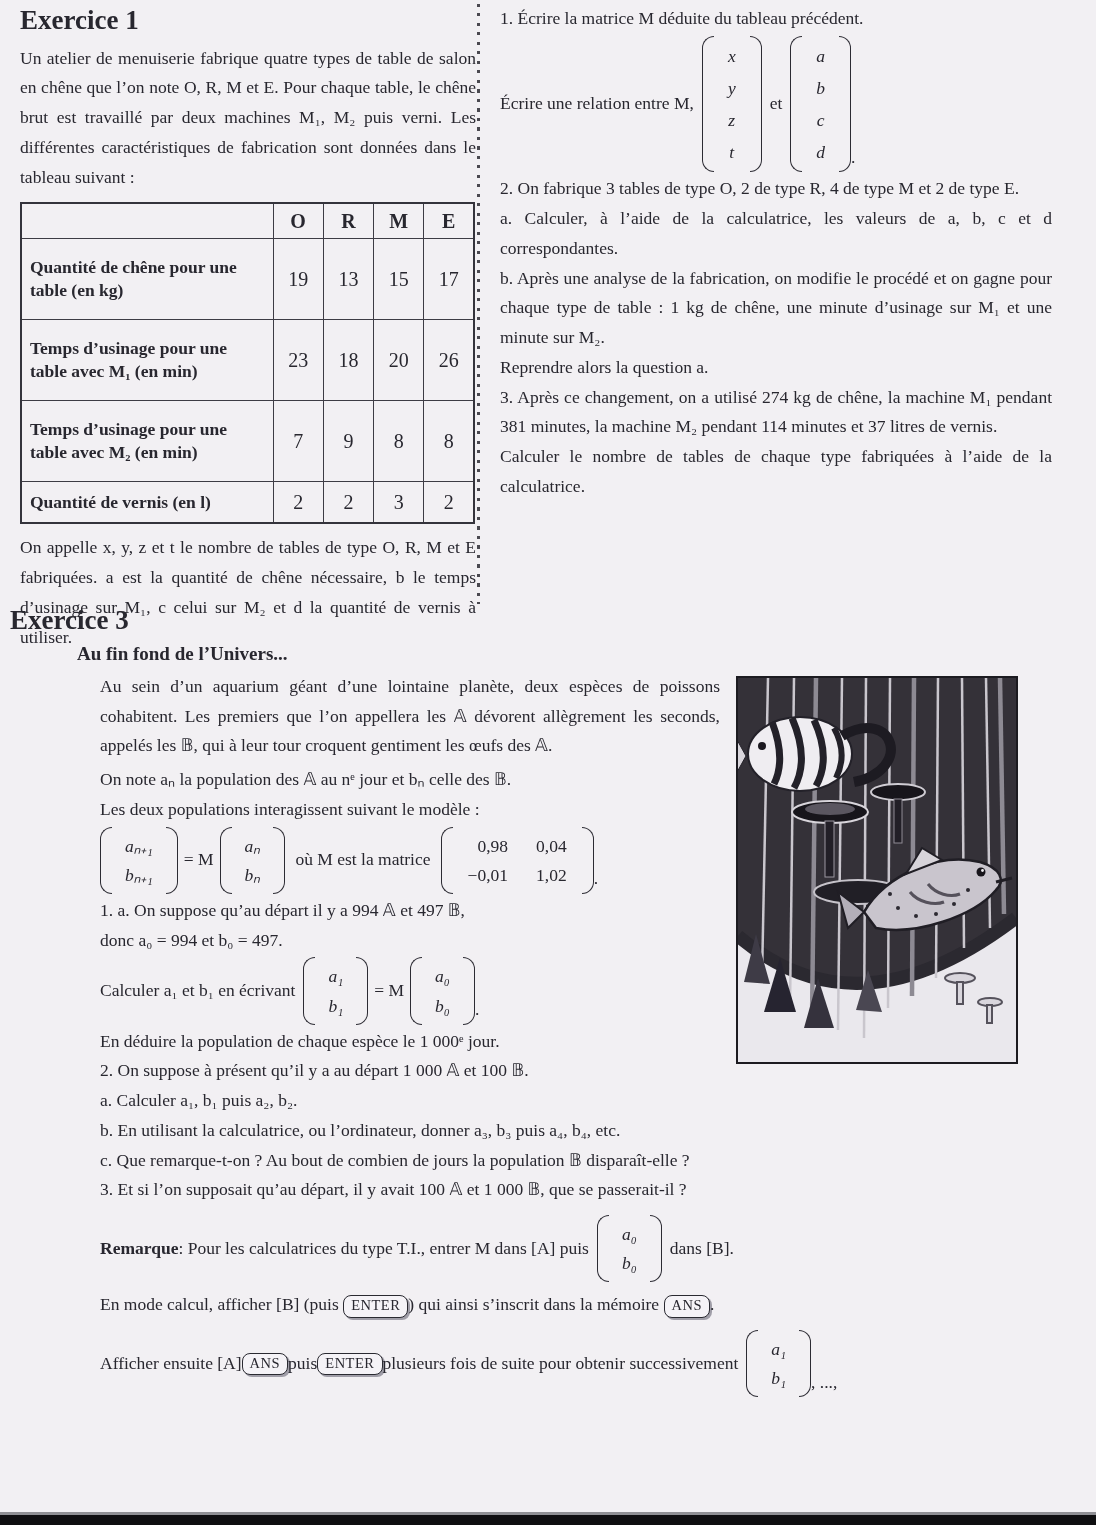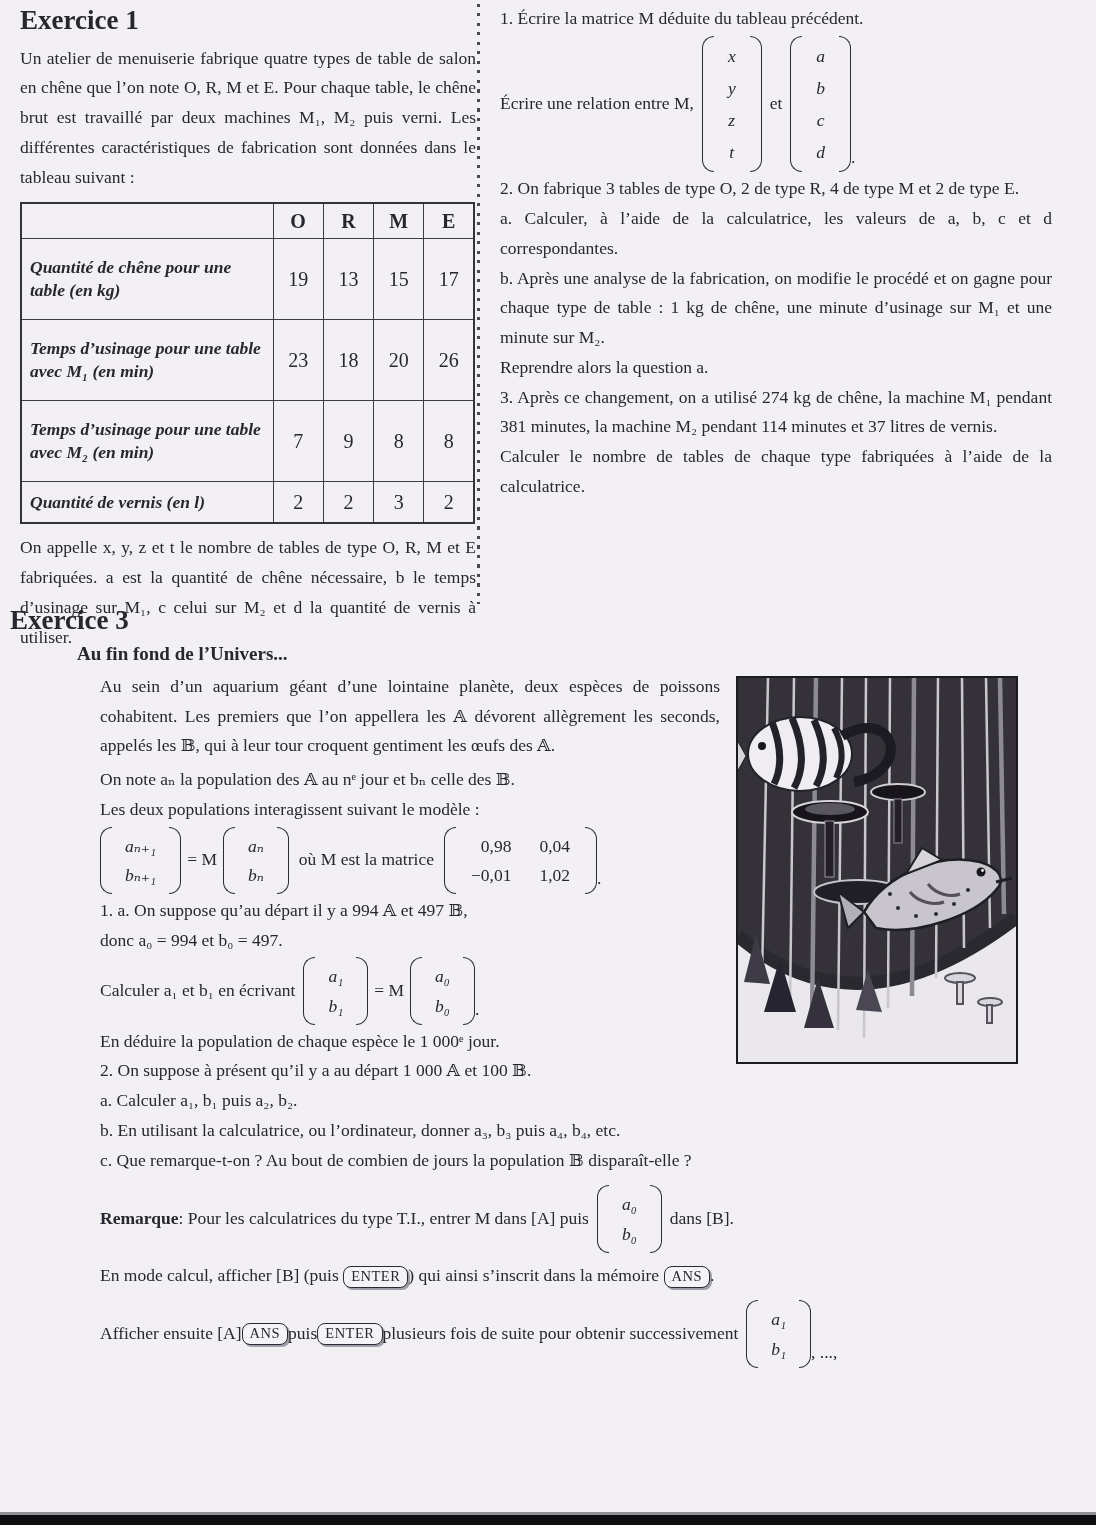--- a/index.html
+++ b/index.html
@@ -20,21 +20,21 @@
     position:absolute;left:477px;top:4px;height:600px;width:3px;
     background:repeating-linear-gradient(to bottom,#4a4950 0 3px,transparent 3px 9.5px);
   }
   .col-right{position:absolute;left:500px;top:4px;width:552px;}
 
   
   table.spec{border-collapse:collapse;margin-top:10px;width:455px;table-layout:fixed;}
   table.spec th,table.spec td{border:1.5px solid #3d3c44;padding:2px 8px;}
   table.spec{border:2px solid #34333b;}
   table.spec col.lbl{width:252px;}
-  table.spec .rowlbl{font-weight:bold;font-size:17.5px;line-height:1.35;text-align:left;padding:5px 8px;font-style:italic;}
+  table.spec .rowlbl{font-weight:bold;font-size:17.5px;line-height:1.35;text-align:left;padding:5px 8px;}
   table.spec .hd{font-weight:bold;font-size:20px;text-align:center;height:30px;line-height:1;}
   table.spec .num{font-size:20px;text-align:center;}
   table.spec tr.tall td{height:70px;}
   table.spec tr.short td{height:30px;}
   table.spec .corner{border-top:none;border-left:none;background:transparent;}
 
   
   .mx{display:inline-flex;align-items:center;vertical-align:middle;}
   .pl,.pr{width:11px;align-self:stretch;border:1.7px solid #2c2b33;}
   .pl{border-right:none;border-radius:13px 0 0 13px;}
@@ -43,21 +43,21 @@
         font-style:italic;line-height:1.15;}
   .mcol4{row-gap:12px;padding:10px 14px;}
   .mgrid{display:grid;grid-template-columns:auto auto;column-gap:28px;row-gap:9px;
          padding:9px 15px;text-align:right;line-height:1.15;}
   .eqrow{display:flex;align-items:center;margin:2px 0;}
   .eqrow .t{white-space:nowrap;}
 
   
   .ex2{position:absolute;left:10px;top:606px;width:1058px;}
   .ex2-sub{font-weight:bold;font-size:19px;margin:2px 0 2px 67px;}
-  .ex2-body{margin-left:90px;width:928px;}
+  .ex2-body{margin-left:90px;width:928px;font-family:Liberation Serif, serif;}
   .fishwrap{float:right;width:278px;height:384px;margin:4px 10px 12px 16px;
             border:2px solid #1c1b20;background:#343138;}
   .fishwrap svg{display:block;}
   .rem-label{font-weight:bold;}
   .key{
     display:inline-block;border:1.8px solid #2a2a31;border-radius:8px;
     padding:0 7px 1px 7px;font-size:14.5px;line-height:1.35;letter-spacing:.5px;
     background:#f5f3f7;box-shadow:2px 2px 0 #a09ea8;vertical-align:baseline;
   }
   .remark{margin-top:10px;}
@@ -307,20 +307,21 @@
         <span class="pr"></span>
       </span>
       <span class="t" style="align-self:flex-end">.</span>
     </div>
 
     <p>En déduire la population de chaque espèce le 1 000ᵉ jour.</p>
     <p>2. On suppose à présent qu’il y a au départ 1 000 𝔸 et 100 𝔹.</p>
     <p>a. Calculer a₁, b₁ puis a₂, b₂.</p>
     <p>b. En utilisant la calculatrice, ou l’ordinateur, donner a₃, b₃ puis a₄, b₄, etc.</p>
     <p>c. Que remarque-t-on ? Au bout de combien de jours la population 𝔹 disparaît-elle ?</p>
+    <p>3. Et si l’on supposait qu’au départ, il y avait 100 𝔸 et 1 000 𝔹, que se passerait-il ?</p>
 
     <div class="eqrow remark">
       <span class="t rem-label">Remarque</span>
         <span class="t"> : Pour les calculatrices du type T.I., entrer M dans [A] puis</span>
       <span class="mx" style="margin:0 8px">
         <span class="pl"></span>
         <span class="mcol">
           <span>a₀</span>
           <span>b₀</span>
         </span>

